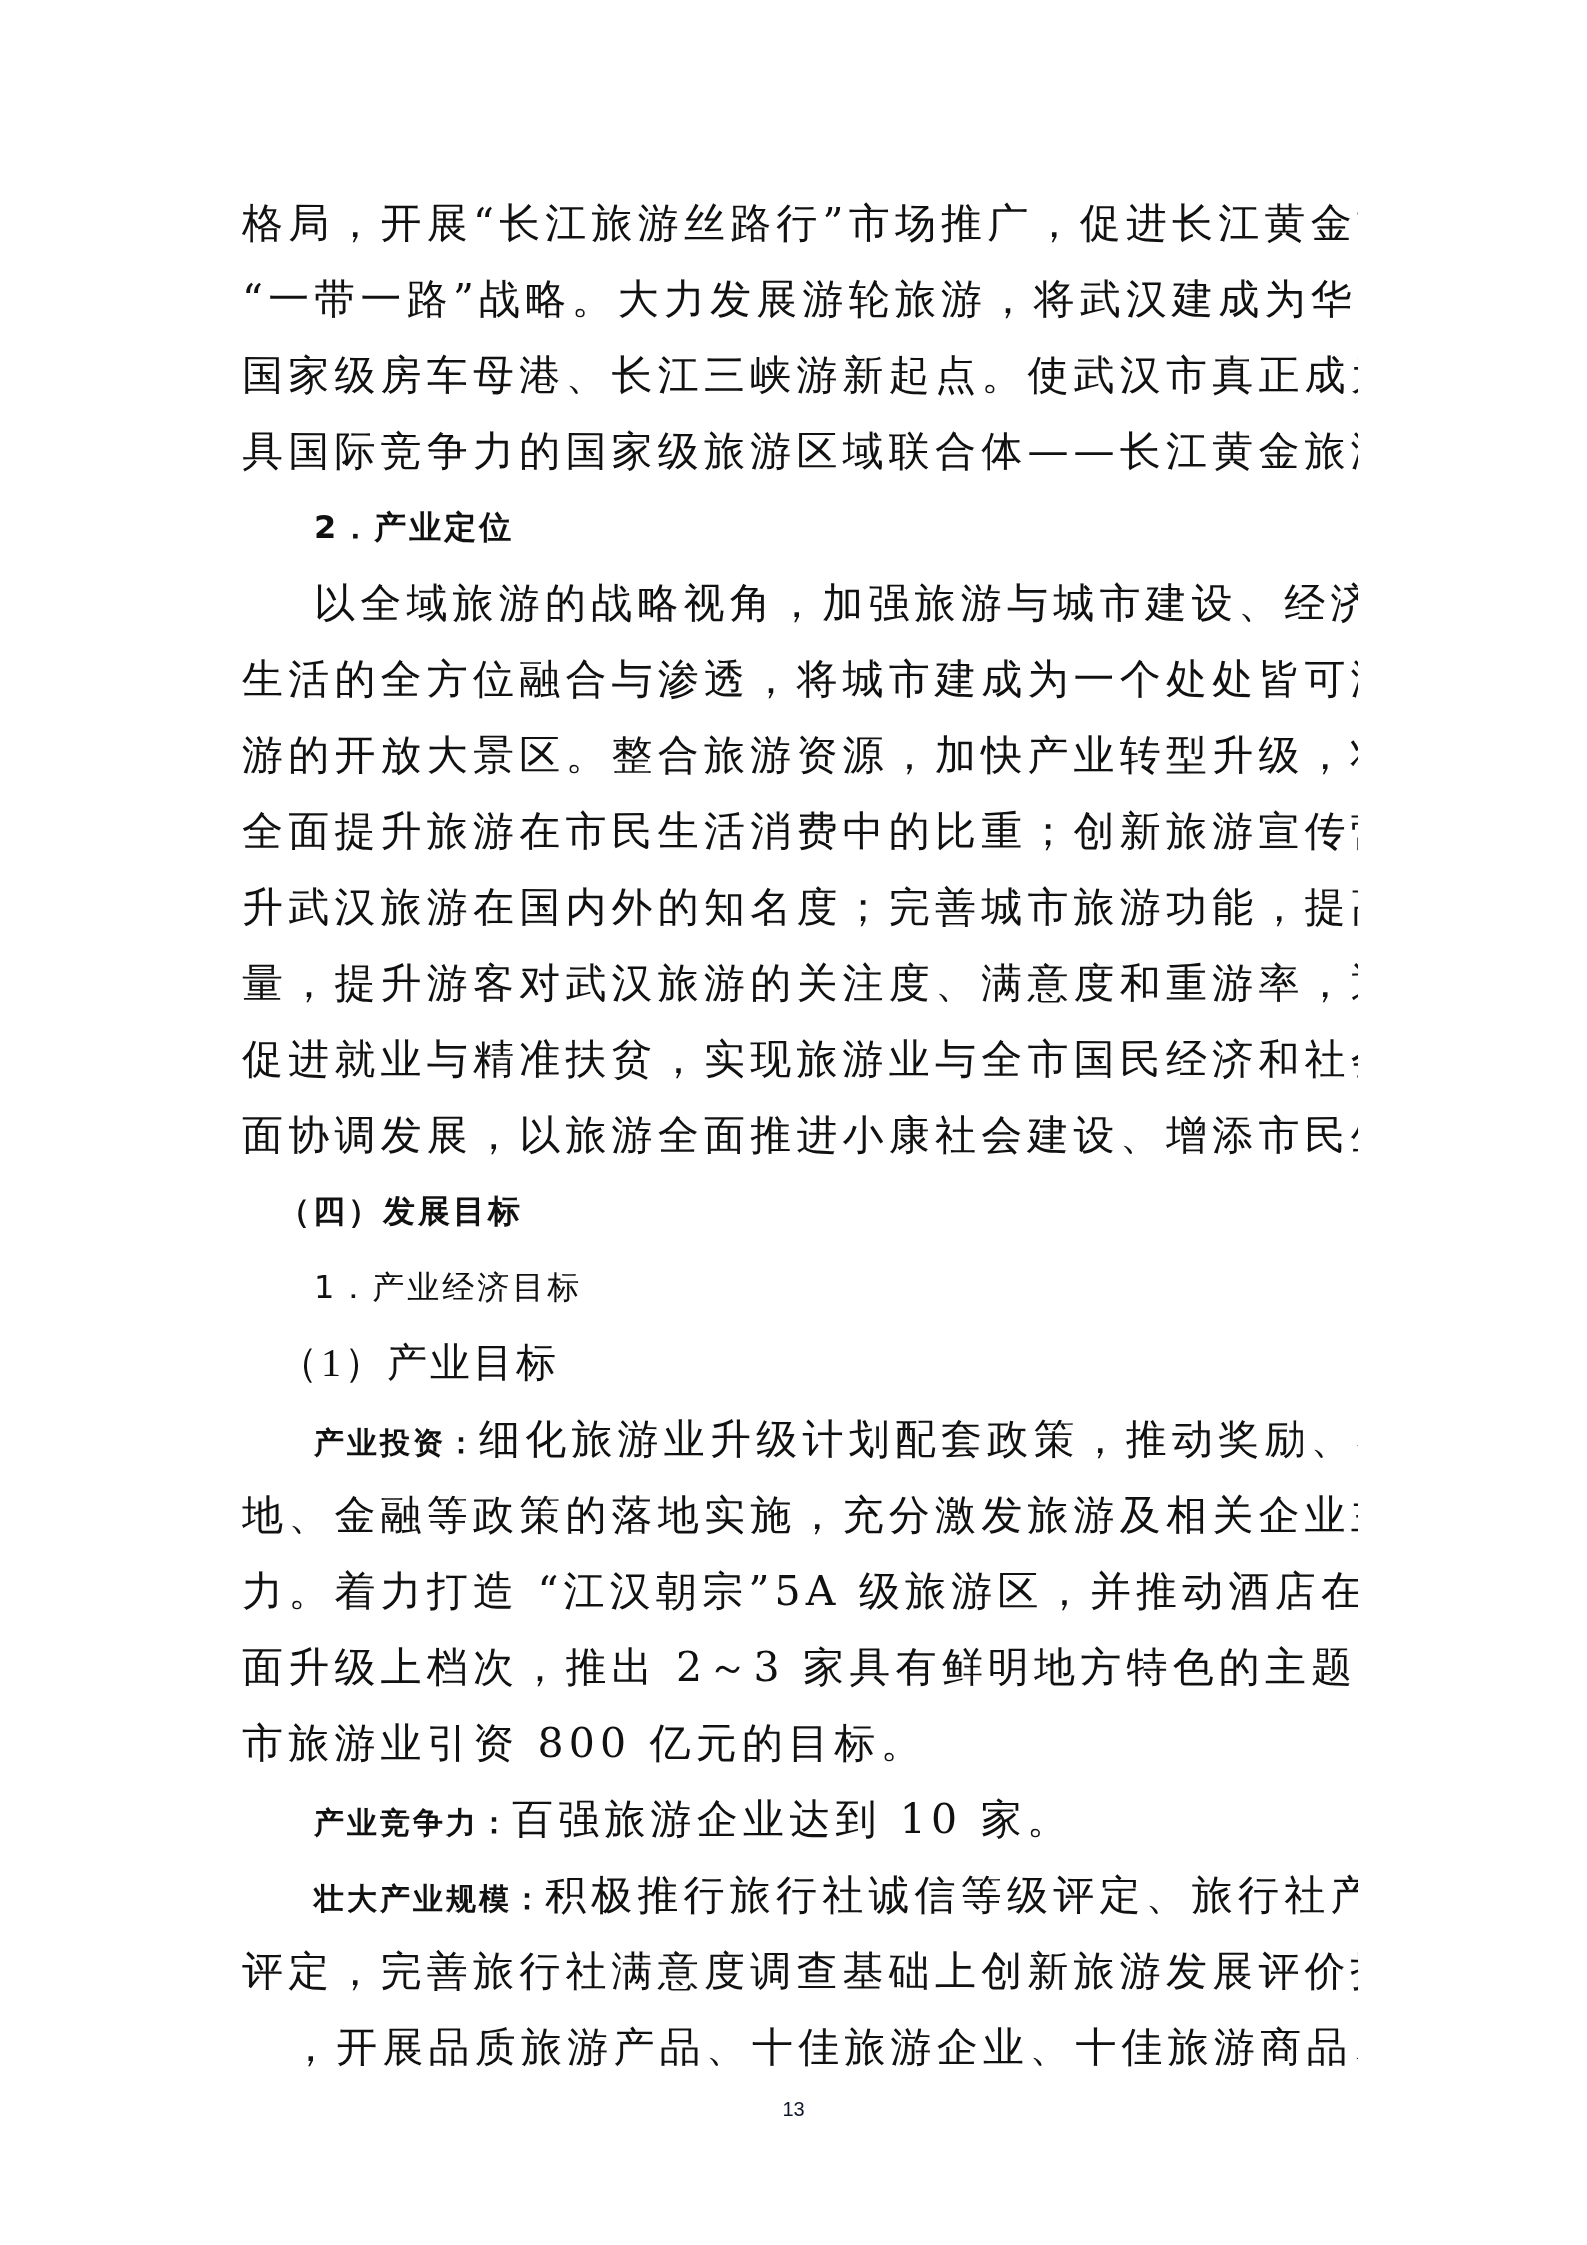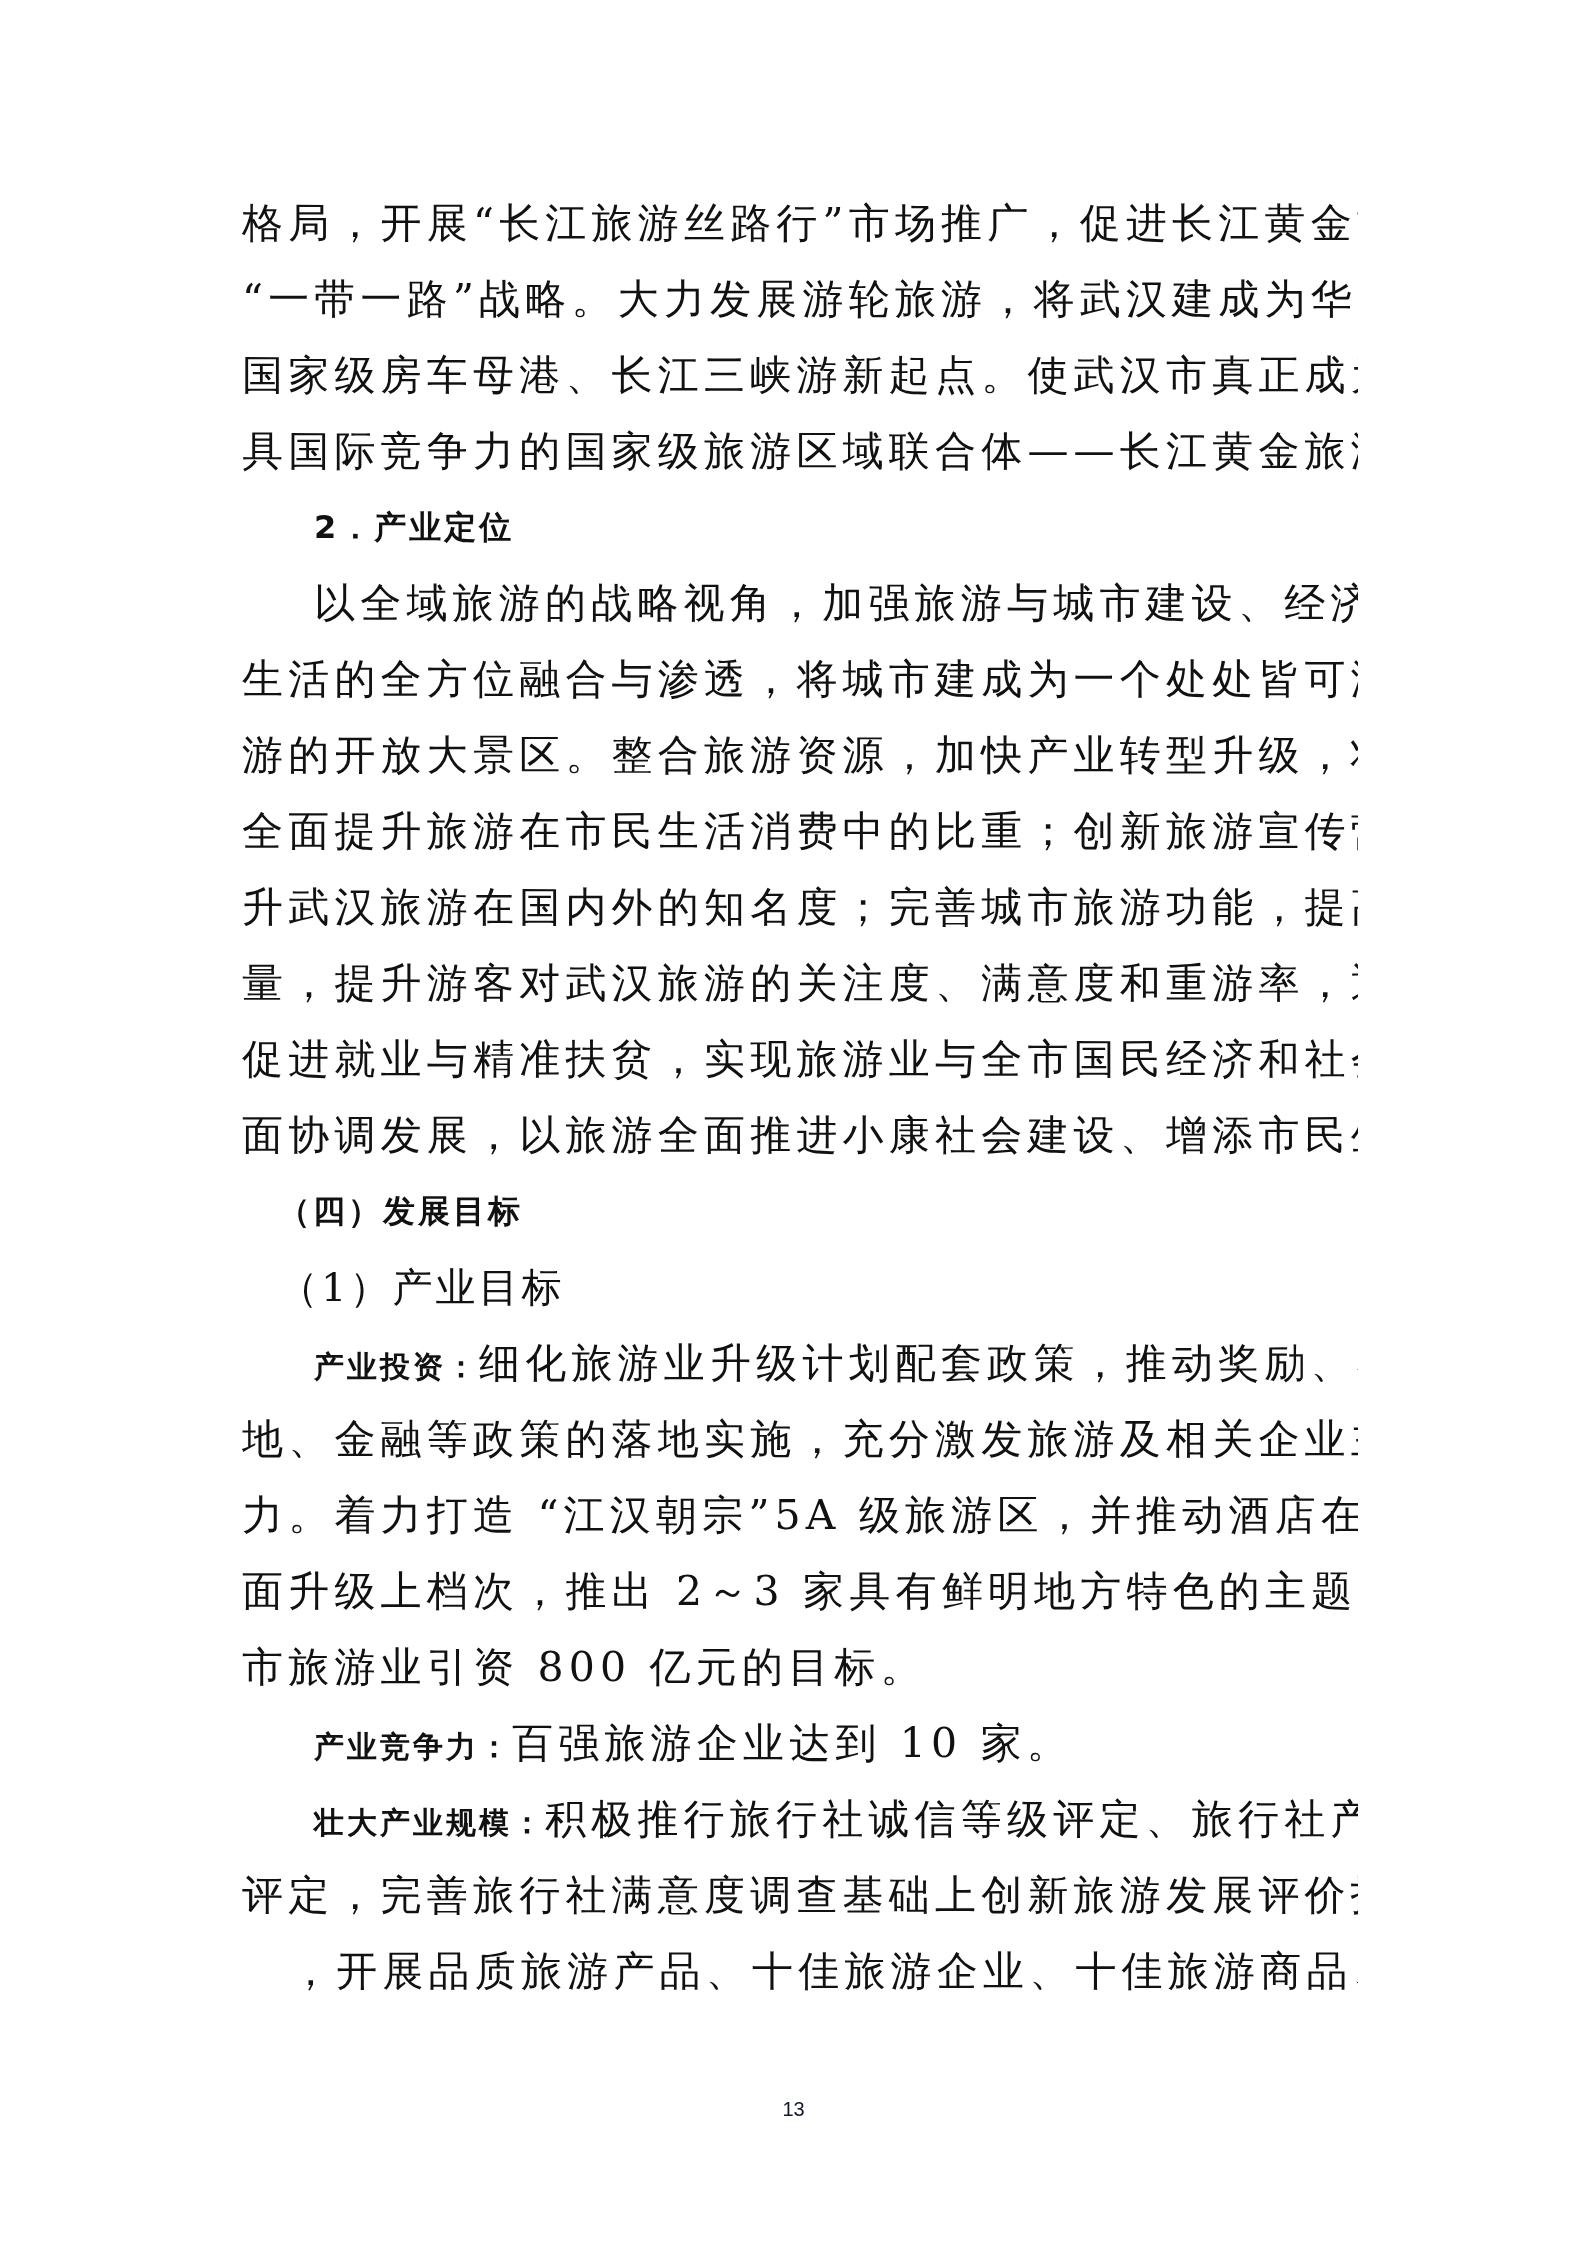--- a/index.html
+++ b/index.html
@@ -85,21 +85,22 @@
     <div class="line">游的开放大景区。整合旅游资源，加快产业转型升级，壮大产业规模，</div>
     <div class="line">全面提升旅游在市民生活消费中的比重；创新旅游宣传营销，有效提</div>
     <div class="line">升武汉旅游在国内外的知名度；完善城市旅游功能，提高公共服务质</div>
     <div class="line">量，提升游客对武汉旅游的关注度、满意度和重游率，通过旅游发展</div>
     <div class="line">促进就业与精准扶贫，实现旅游业与全市国民经济和社会文化事业全</div>
     <div class="line">面协调发展，以旅游全面推进小康社会建设、增添市民生活幸福感。</div>
   </div>
 
   <div>
     <div class="line heading" style="padding-left:36px;">（四）发展目标</div>
-    <div class="line heading h3" style="padding-left:36px;">（1）产业目标</div>
+    <div class="line heading indent" style="font-weight:normal;">1．产业经济目标</div>
+    <div class="line heading h3" style="padding-left:36px;font-family:Liberation Serif, serif;">（1）产业目标</div>
 
     <div class="line indent">
       <span class="lead">产业投资：</span><span>细化旅游业升级计划配套政策，推动奖励、补贴、土</span>
     </div>
     <div class="line">地、金融等政策的落地实施，充分激发旅游及相关企业主体的创新活</div>
     <div class="line">力。着力打造 “江汉朝宗”5A 级旅游区，并推动酒店在智慧运营方</div>
     <div class="line">面升级上档次，推出 2～3 家具有鲜明地方特色的主题酒店。实现全</div>
     <div class="line last">市旅游业引资 800 亿元的目标。</div>
 
     <div class="line indent last">

